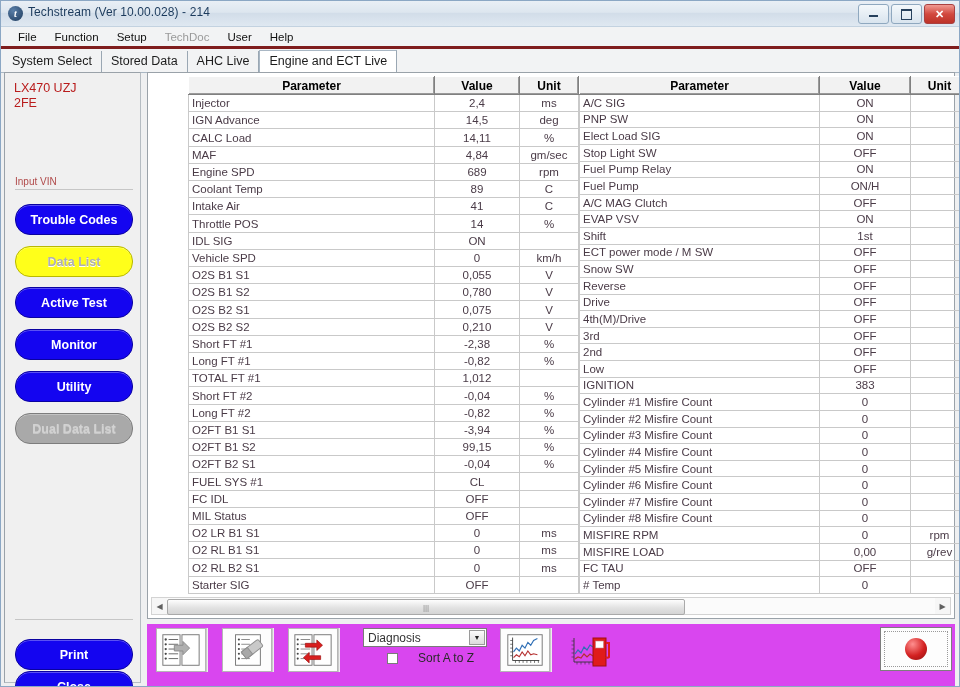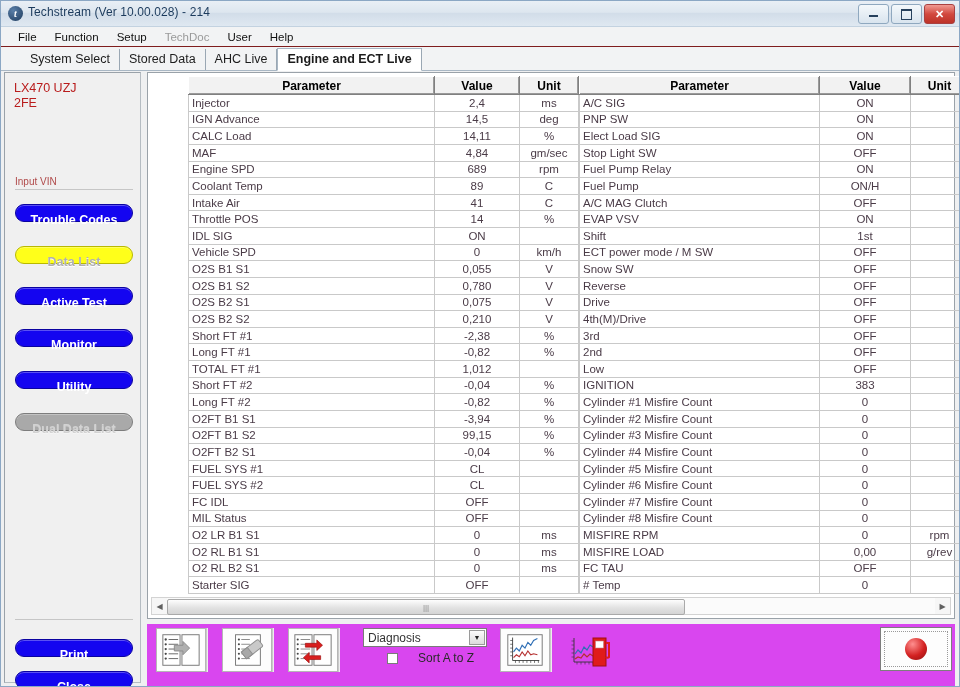--- a/index.html
+++ b/index.html
@@ -28,45 +28,45 @@
   .tb-btn.close{border-color:#a94040;
     background:linear-gradient(to bottom,#f09a92,#d2493f 50%,#bd3328);}
   .tb-btn i{position:absolute;left:0;right:0;top:0;bottom:0;display:flex;
     align-items:center;justify-content:center;font-style:normal;font-size:10px;color:#26405c;}
   .tb-btn.close i{color:#fff;font-weight:bold;font-size:11px;}
   .min-glyph{display:block;width:9px;height:3px;border-bottom:2px solid #26405c;}
   .max-glyph{display:block;width:9px;height:8px;border:1px solid #26405c;border-top-width:2px;}
 
   
   .menubar{height:19px;display:flex;align-items:center;padding-left:8px;
-    background:#f2f3f4;border-bottom:1px solid #7f1d1d;font-size:11.5px;color:#111;}
+    background:#f2f3f4;border-bottom:3px solid #7f1d1d;font-size:11.5px;color:#111;}
   .menubar span{padding:0 9px;cursor:default;}
   .menubar span.disabled{color:#9a9a9a;}
 
   
-  .tabbar{height:23px;display:flex;align-items:flex-end;padding-left:20px;
+  .tabbar{height:23px;display:flex;align-items:flex-end;padding-left:2px;
     background:#f2f3f4;border-bottom:1px solid #a9b7c4;}
   .tab{font-size:12.5px;color:#1c1c1c;padding:2px 9px 3px 9px;
     border-right:1px solid #9aa7b3;line-height:16px;cursor:default;white-space:nowrap;}
-  .tab.active{font-weight:bold;background:#ffffff;border:1px solid #a9b7c4;
+  .tab.active{font-weight:normal;background:#ffffff;border:1px solid #a9b7c4;
     border-bottom:1px solid #fff;margin-bottom:-1px;border-right:1px solid #9aa7b3;}
 
   
   .content{position:absolute;left:0;right:0;top:68px;bottom:0;}
 
   
   .sidebar{position:absolute;left:3px;top:3px;width:137px;bottom:3px;
     background:#f0f0f0;border:1px solid #b5bcc2;border-top-color:#9aa2a9;
     border-left-color:#9aa2a9;box-sizing:border-box;}
   .veh{position:absolute;left:9px;top:8px;font-size:12.5px;color:#b91c1c;
     line-height:15px;font-weight:500;}
   .vin{position:absolute;left:10px;top:103px;width:118px;}
   .vin-label{font-size:10px;color:#b04a4a;}
   .vin-rule{border-bottom:1px solid #c6c6c6;margin-top:2px;}
-  .btn{position:absolute;left:10px;width:118px;height:18px;border-radius:15px;
+  .btn{position:absolute;left:10px;width:118px;height:31px;border-radius:15px;
     font-size:12.5px;font-weight:bold;color:#fff;text-align:center;line-height:31px;
     background:#1405f0;border:1px solid #0a02a0;box-sizing:border-box;cursor:default;
     box-shadow:inset 0 1px 0 rgba(255,255,255,.30);}
   .btn.yellow{background:#ffff1a;border:1px solid #b9b900;color:#b0b0b0;
     text-shadow:0 1px 0 #fff;}
   .btn.grey{background:#a9a9a9;border:1px solid #7d7d7d;color:#d2d2d2;
     text-shadow:0 1px 0 rgba(255,255,255,.35);}
   .side-rule{position:absolute;left:10px;width:118px;border-bottom:1px solid #c6c6c6;}
 
   
@@ -319,25 +319,20 @@
                 <td class="par">O2FT B2 S1</td>
                 <td class="val">-0,04</td>
                 <td class="unt">%</td>
               </tr>
               <tr>
                 <td class="par">FUEL SYS #1</td>
                 <td class="val">CL</td>
                 <td class="unt"></td>
               </tr>
               <tr>
-                <td class="par">FUEL SYS #2</td>
-                <td class="val">CL</td>
-                <td class="unt"></td>
-              </tr>
-              <tr>
                 <td class="par">FC IDL</td>
                 <td class="val">OFF</td>
                 <td class="unt"></td>
               </tr>
               <tr>
                 <td class="par">MIL Status</td>
                 <td class="val">OFF</td>
                 <td class="unt"></td>
               </tr>
               <tr>

